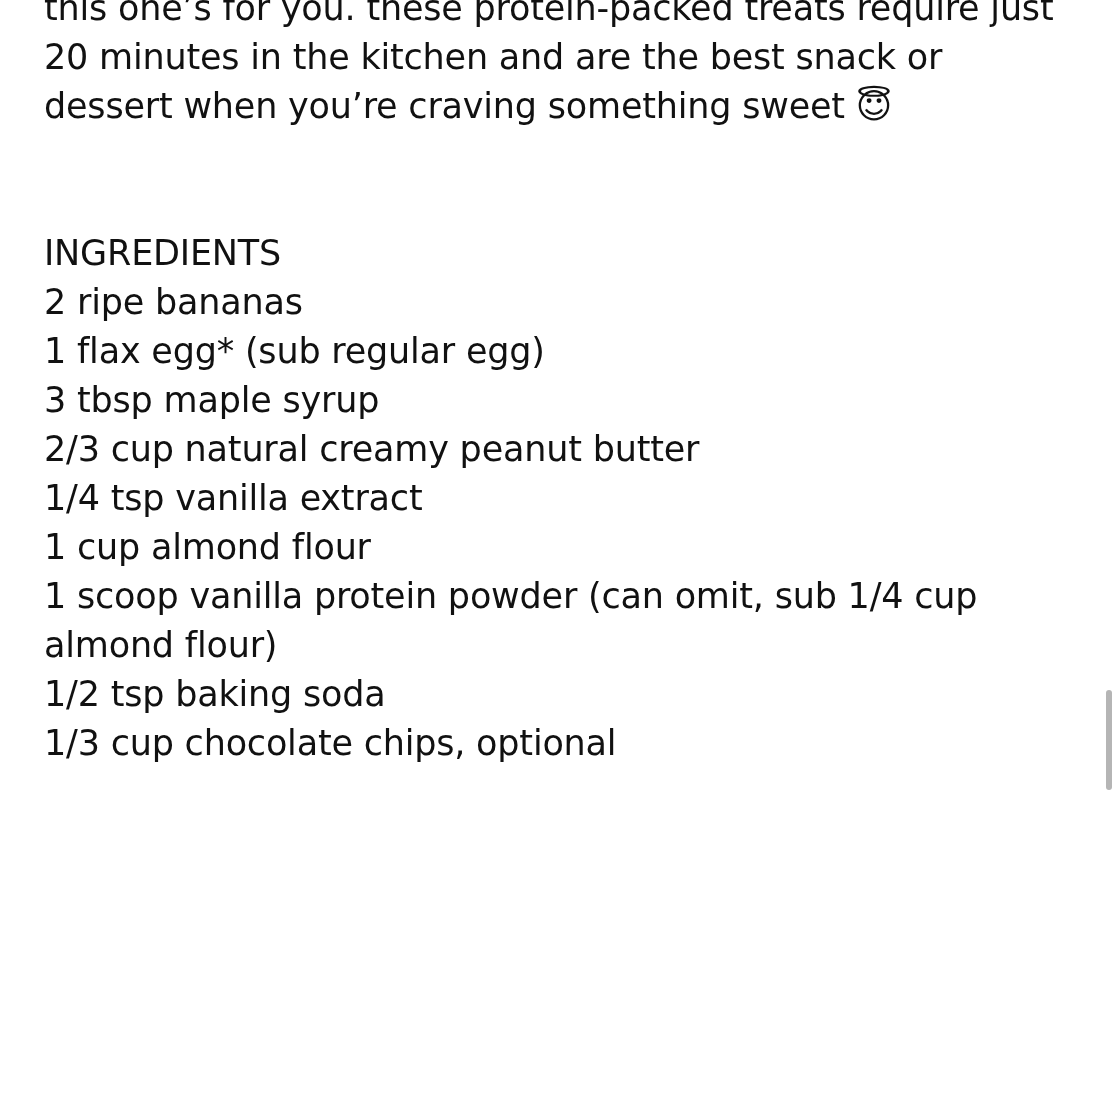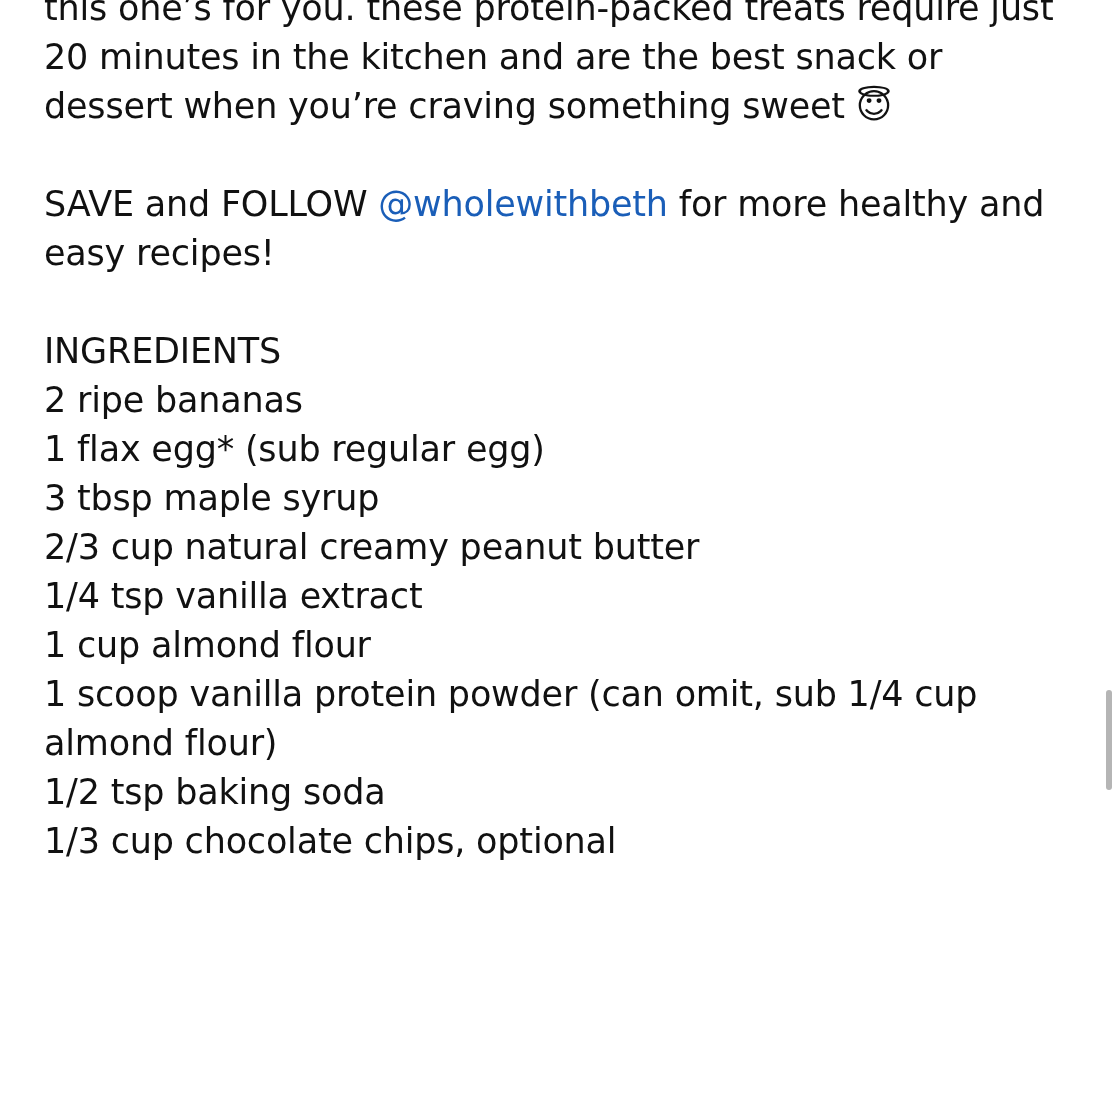--- a/index.html
+++ b/index.html
@@ -62,21 +62,20 @@
     background: #b5b5b5;
   }
 </style>
 </head>
 <body>
 
 <div class="caption-viewport">
   <div class="caption-body" id="caption-body">
       <div class="para clipped-top"><span>this one’s for you. these protein-packed treats require just 20 minutes in the kitchen and are the best snack or dessert when you’re craving something sweet </span><span class="emoji">😇</span></div>
       <div class="blank-line"></div>
-      <div class="para"><span>SAVE and FOLLOW </span><span class="mention">@wholewithbeth</span><span> for more healthy and easy recipes!</span></div>
       <div class="blank-line"></div>
       <div class="para"><span>INGREDIENTS
 2 ripe bananas
 1 flax egg* (sub regular egg)
 3 tbsp maple syrup
 2/3 cup natural creamy peanut butter
 1/4 tsp vanilla extract
 1 cup almond flour
 1 scoop vanilla protein powder (can omit, sub 1/4 cup almond flour)
 1/2 tsp baking soda

